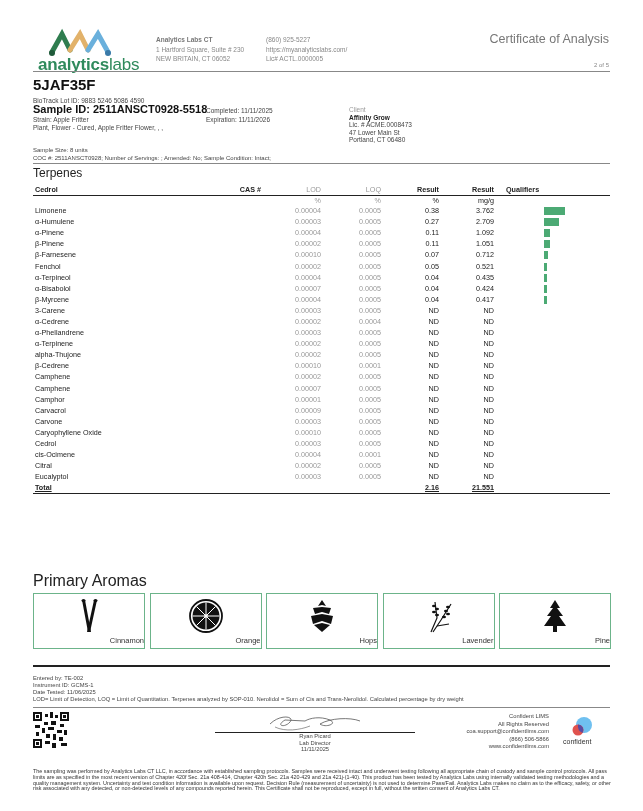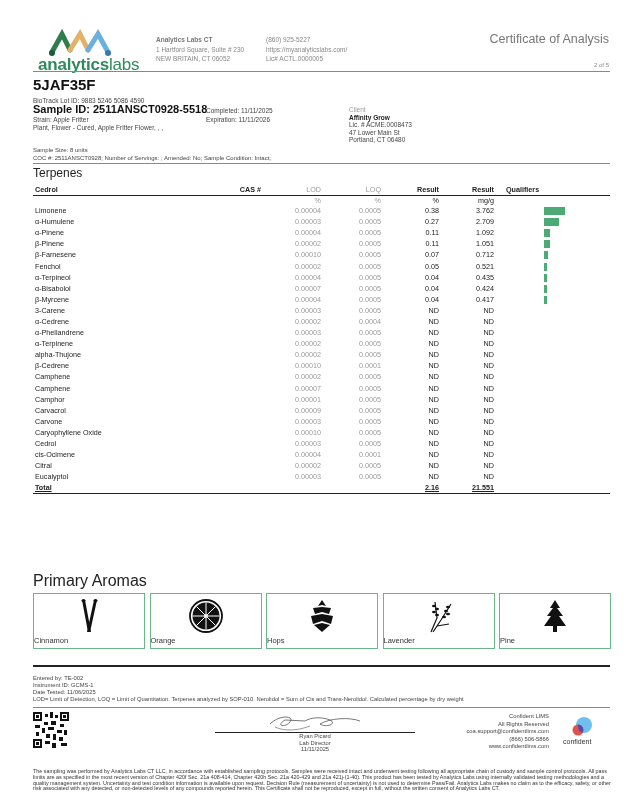--- a/index.html
+++ b/index.html
@@ -42,21 +42,21 @@
   #terp-table tr.total td { font-weight: bold; border-bottom: 1.5px solid #222; text-decoration: underline; }
   .bar { display: inline-block; height: 8px; background: #4caa74; vertical-align: middle; }
   td.qual { text-align: left !important; padding-left: 48px !important; }
   col.c-an { width: 160px; } col.c-cas { width: 70px; } col.c-lod { width: 60px; } col.c-loq { width: 60px; }
   col.c-r1 { width: 58px; } col.c-r2 { width: 55px; } col.c-q { width: 114px; }
   
   #aroma-title { left: 33px; top: 572px; font-size: 16px; color: #222; }
   #aromas { left: 33px; top: 593px; width: 578px; display: flex; justify-content: space-between; }
   .aroma { width: 112px; height: 56px; border: 1.5px solid #6cb48a; position: relative; }
   .aroma svg { position: absolute; left: 50%; top: 4px; transform: translateX(-50%); }
-  .aroma .lbl { position: absolute; bottom: 3px; width: 100%; text-align: left; font-size: 7.5px; color: #333; }
+  .aroma .lbl { position: absolute; bottom: 3px; width: 100%; text-align: right; font-size: 7.5px; color: #333; }
   
   #foot-rule { left: 33px; right: 33px; top: 665px; height: 1.5px; background: #222; }
   #foot-meta { left: 33px; top: 675px; font-size: 5.8px; color: #444; line-height: 7px; }
   #foot-rule2 { left: 33px; right: 33px; top: 707px; height: 1px; background: #888; }
   #qr { left: 33px; top: 712px; width: 36px; height: 36px; }
   #sig { left: 250px; top: 712px; width: 130px; height: 22px; }
   #sig-line { left: 215px; top: 732px; width: 200px; height: 1px; background: #222; }
   #sig-text { left: 215px; top: 733px; width: 200px; text-align: center; font-size: 5.8px; color: #444; line-height: 6.5px; }
   #lims { right: 94px; top: 713px; text-align: right; font-size: 5.8px; color: #444; line-height: 7.5px; }
   #conf-logo { left: 560px; top: 715px; width: 40px; height: 22px; }

